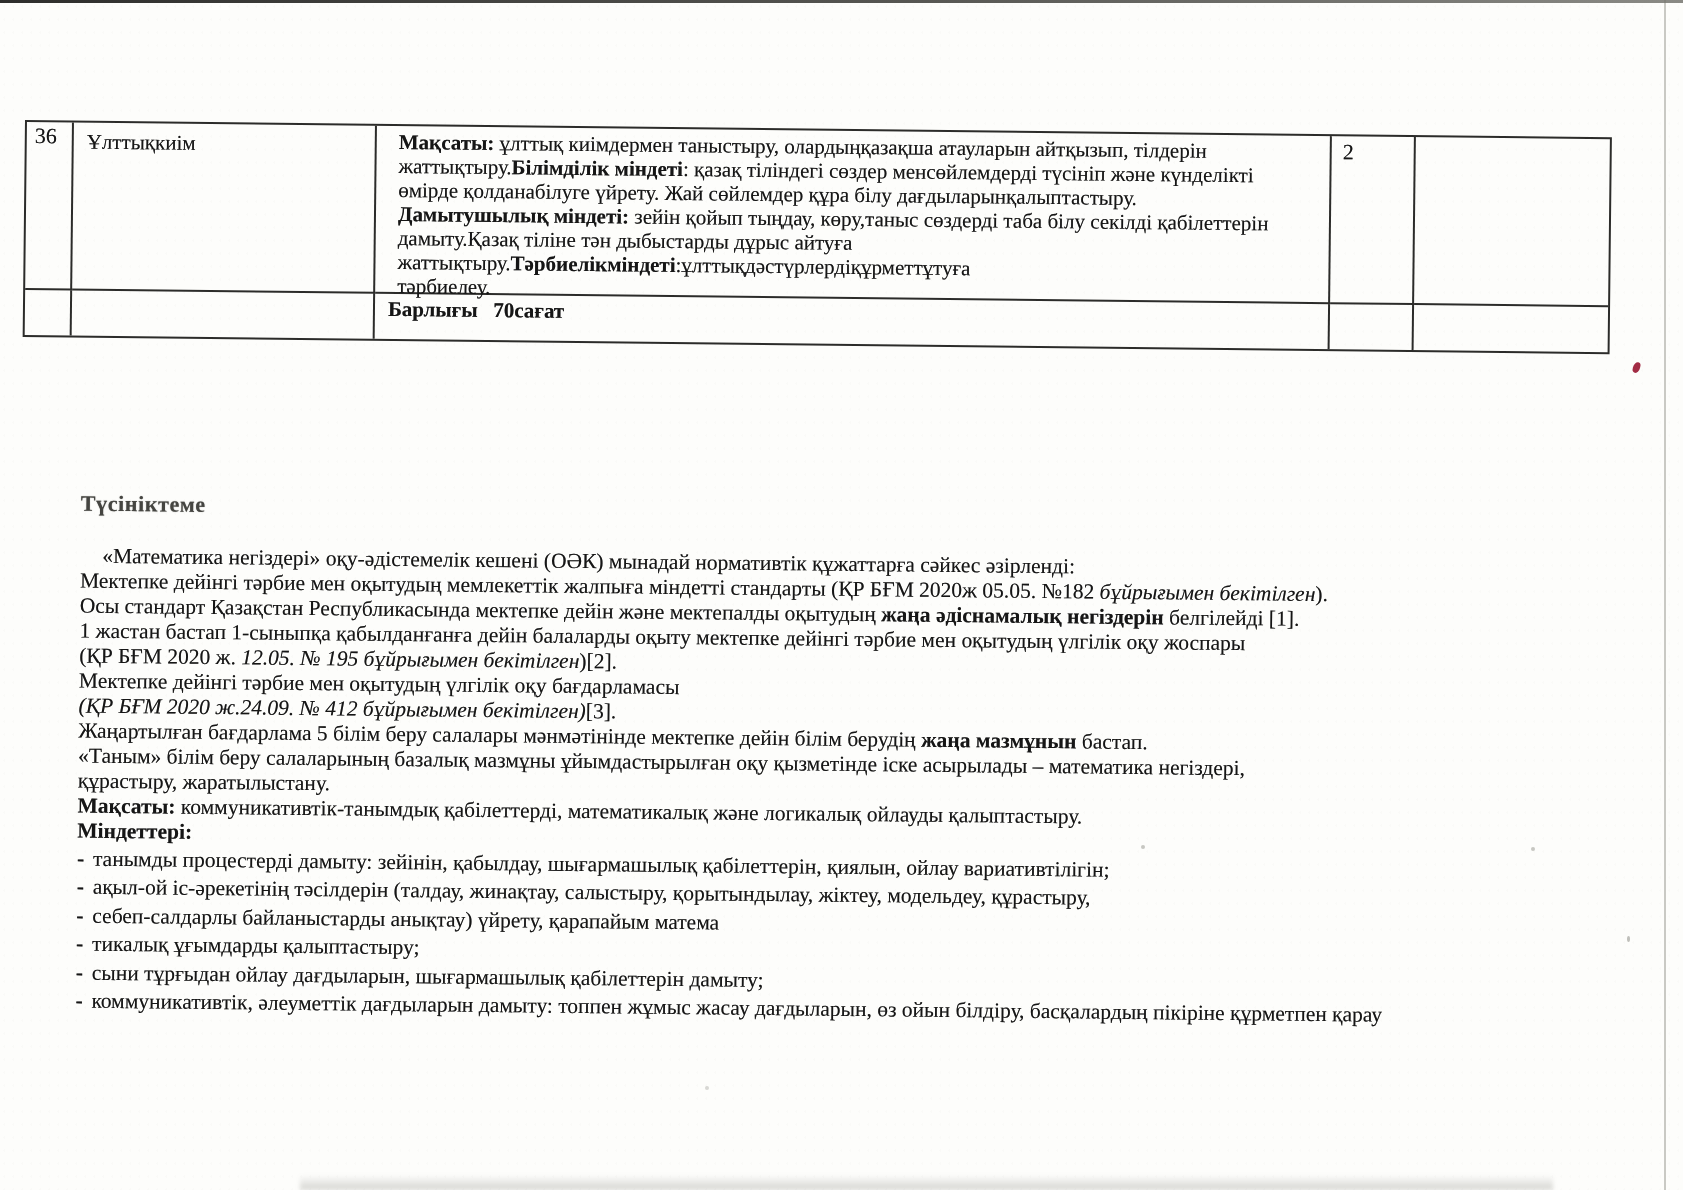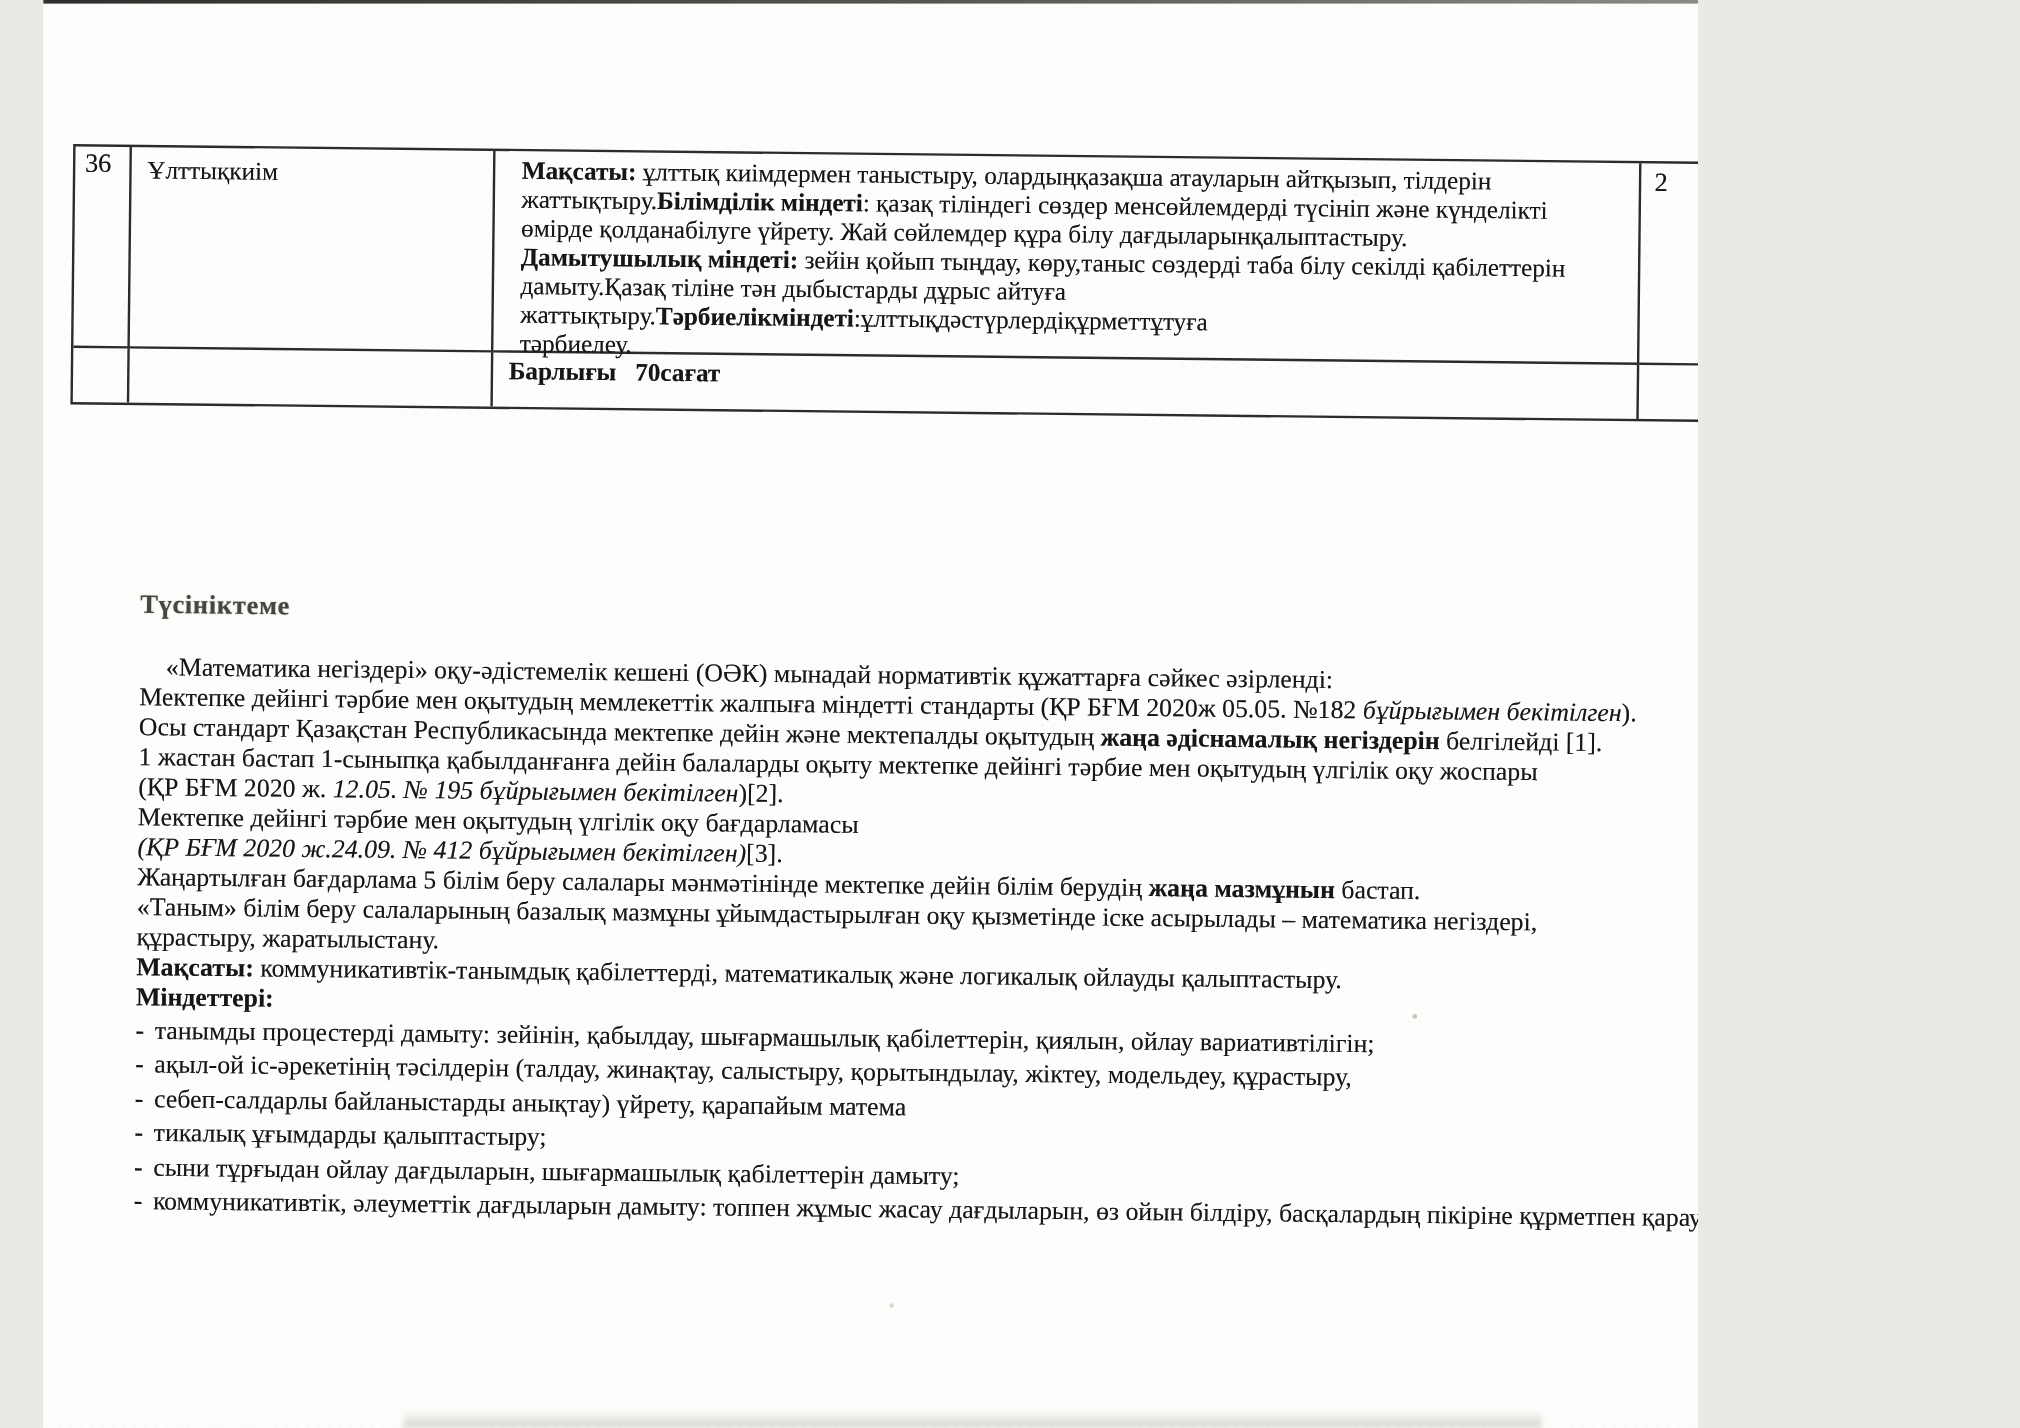--- a/index.html
+++ b/index.html
@@ -1,25 +1,24 @@
 <!DOCTYPE html>
 <html><head>
 <meta charset="utf-8">
 <style>
   html,body{margin:0;padding:0;background:#e9e9e6;}
   .page{
     position:relative;
-    width:1379px;height:1190px;
+    width:1683px;height:1190px;
     background:#fdfdfb;
     background-image:radial-gradient(rgba(60,60,50,0.015) 1px, transparent 1px);
     background-size:9px 13px;
     overflow:hidden;
     font-family:"Liberation Serif","DejaVu Serif",serif;
     color:#161616;
-    margin-left:36px;
   }
   .skew{position:absolute;left:0;top:0;width:1683px;height:1190px;
     transform:rotate(0.62deg);transform-origin:25px 120px;}
   
   .doc-table{
     position:absolute;left:25px;top:120px;
     display:grid;
     grid-template-columns:47px 303px 955px 84px 194px;
     grid-template-rows:168px 45px;
     border:2px solid #2c2c2a;

